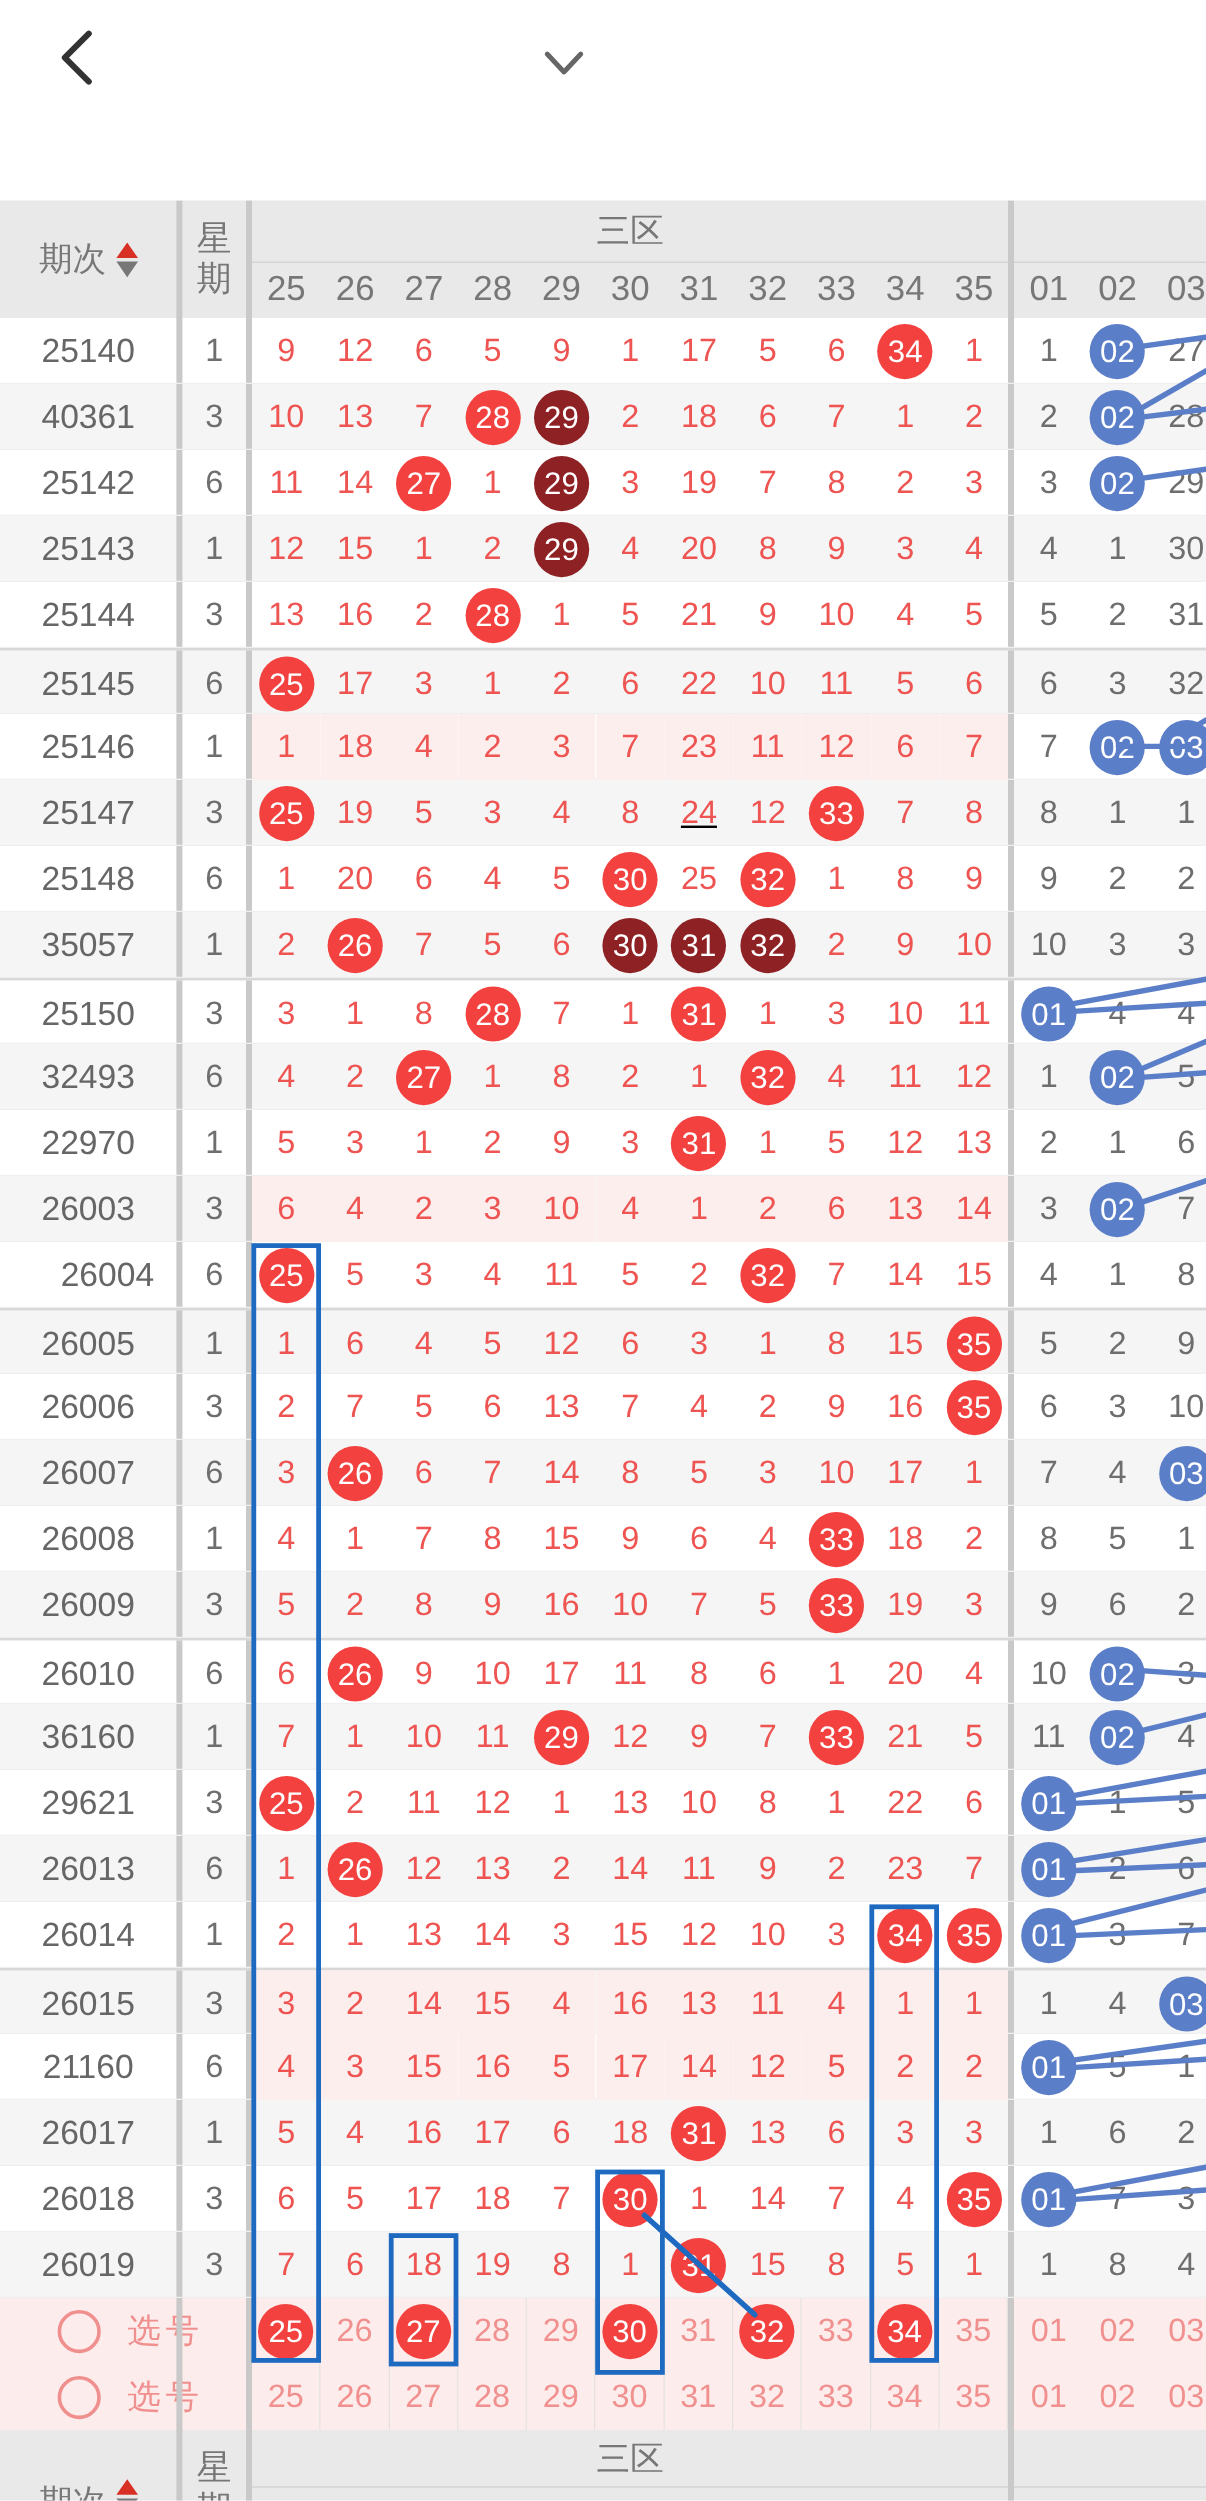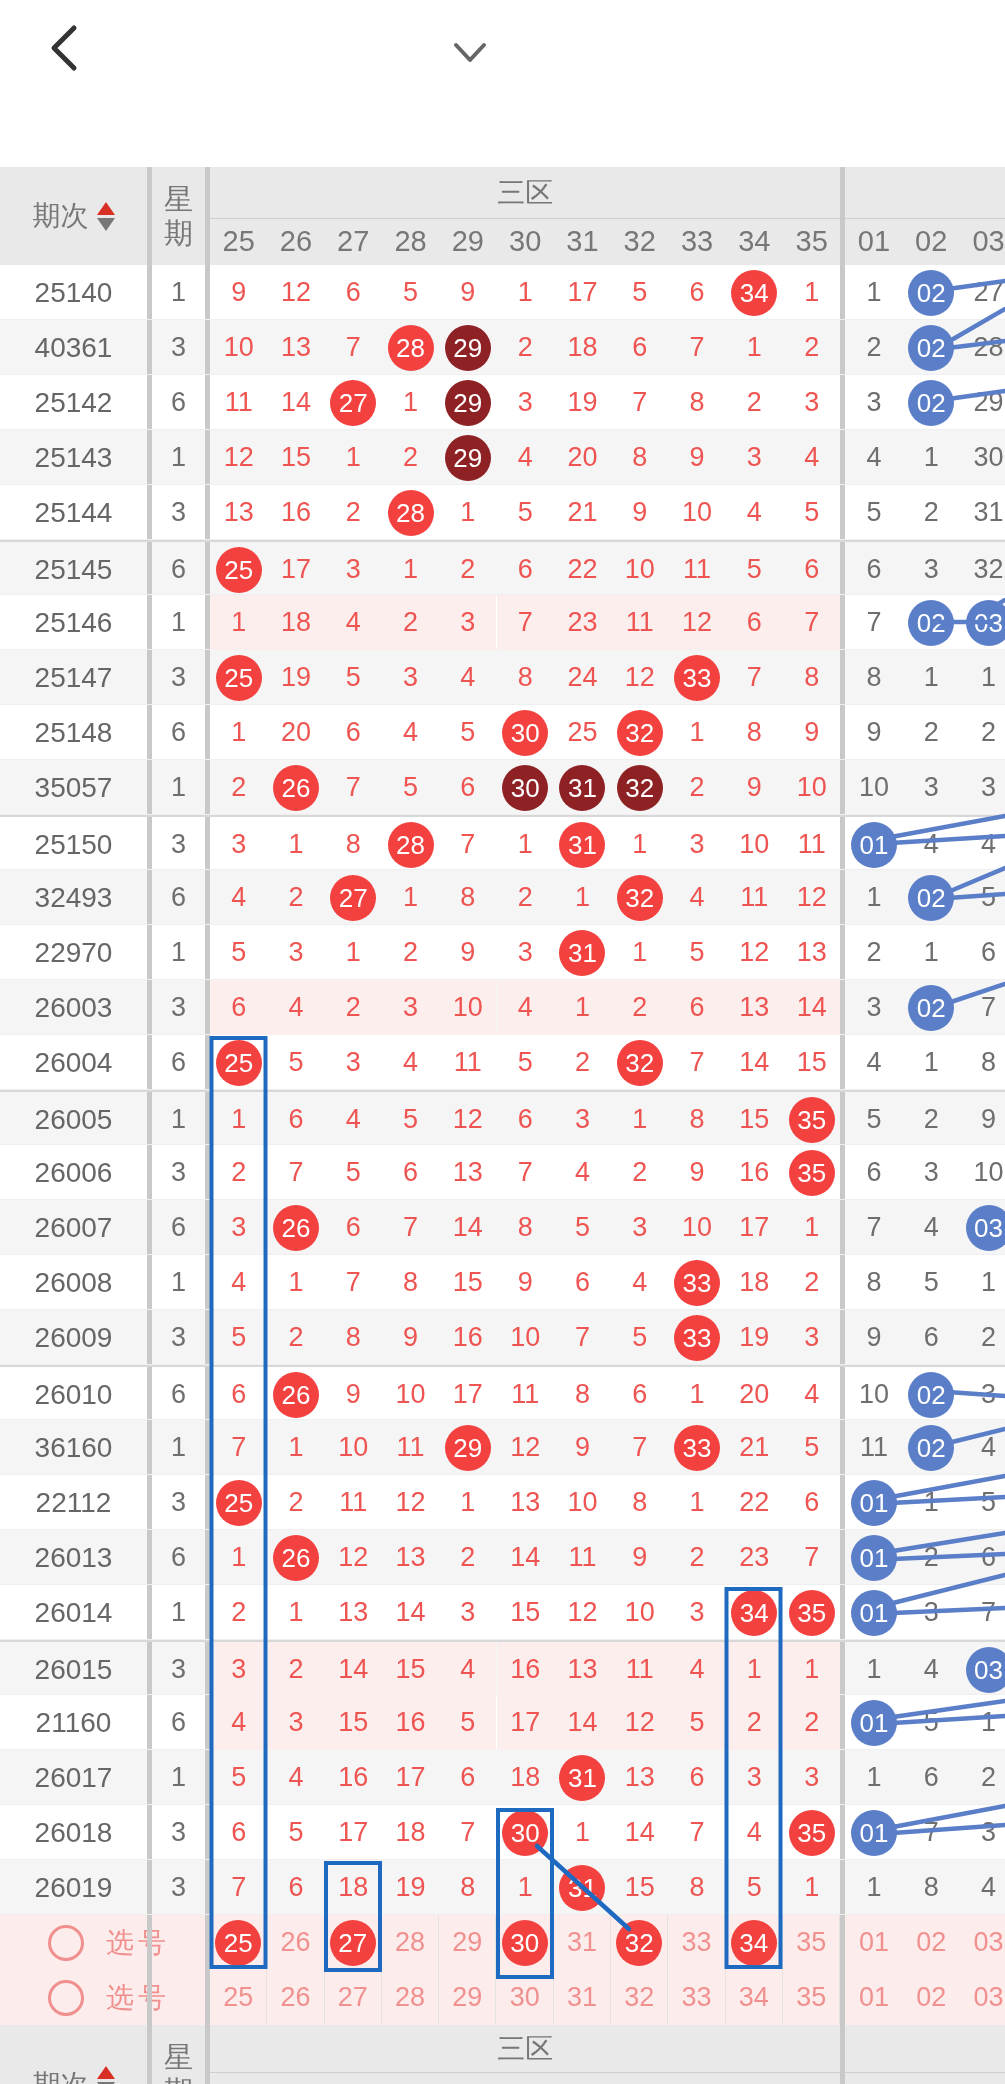--- a/index.html
+++ b/index.html
@@ -439,21 +439,21 @@
         </div>
         <div class="cell cr" style="left: 381.9px; width: 57.3px; top: 0px; height: 55px;">
           <span class="num">3</span>
         </div>
         <div class="cell cr" style="left: 439.2px; width: 57.3px; top: 0px; height: 55px;">
           <span class="num">4</span>
         </div>
         <div class="cell cr" style="left: 496.5px; width: 57.3px; top: 0px; height: 55px;">
           <span class="num">8</span>
         </div>
-        <div class="cell cr" style="left: 553.8px; width: 57.3px; top: 0px; height: 55px;">
+        <div class="cell cr" style="left: 553.8px; width: 57.3px; top: 0px; height: 55px; text-decoration: underline;">
           <span class="num">24</span>
         </div>
         <div class="cell cr" style="left: 611.1px; width: 57.3px; top: 0px; height: 55px;">
           <span class="num">12</span>
         </div>
         <div class="cell cr" style="left: 668.4px; width: 57.3px; top: 0px; height: 55px;">
           <span class="ball num" style="background: rgb(242, 65, 62);">33</span>
         </div>
         <div class="cell cr" style="left: 725.7px; width: 57.3px; top: 0px; height: 55px;">
           <span class="num">7</span>
@@ -762,21 +762,21 @@
           <span class="ball" style="background: rgb(91, 126, 200);">02</span>
         </div>
         <div class="cell cr" style="left: 959.9px; width: 57.3px; top: 0px; height: 55px;">
           <span class="graynum">7</span>
         </div>
         <div class="vdiv" style="left: 147px;"></div>
         <div class="vdiv" style="left: 205px;"></div>
         <div class="vdiv" style="left: 840.3px;"></div>
       </div>
       <div class="row" style="position: absolute; top: 868px; left: 0px;">
-        <div class="cell period" style="left: 0px; width: 147px; top: 0px; height: 55px;">26004</div>
+        <div class="cell period" style="left: 16px; width: 147px; top: 0px; height: 55px;">26004</div>
         <div class="cell graynum" style="left: 152px; width: 53px; top: 0px; height: 55px;">6</div>
         <div class="cell cr" style="left: 210px; width: 57.3px; top: 0px; height: 55px;">
           <span class="ball num" style="background: rgb(242, 65, 62);">25</span>
         </div>
         <div class="cell cr" style="left: 267.3px; width: 57.3px; top: 0px; height: 55px;">
           <span class="num">5</span>
         </div>
         <div class="cell cr" style="left: 324.6px; width: 57.3px; top: 0px; height: 55px;">
           <span class="num">3</span>
         </div>
@@ -1154,21 +1154,21 @@
           <span class="ball" style="background: rgb(91, 126, 200);">02</span>
         </div>
         <div class="cell cr" style="left: 959.9px; width: 57.3px; top: 0px; height: 55px;">
           <span class="graynum">4</span>
         </div>
         <div class="vdiv" style="left: 147px;"></div>
         <div class="vdiv" style="left: 205px;"></div>
         <div class="vdiv" style="left: 840.3px;"></div>
       </div>
       <div class="row" style="position: absolute; top: 1308px; left: 0px;">
-        <div class="cell period" style="left: 0px; width: 147px; top: 0px; height: 55px;">22112</div>
+        <div class="cell period" style="left: 0px; width: 147px; top: 0px; height: 55px;">29621</div>
         <div class="cell graynum" style="left: 152px; width: 53px; top: 0px; height: 55px;">3</div>
         <div class="cell cr" style="left: 210px; width: 57.3px; top: 0px; height: 55px;">
           <span class="ball num" style="background: rgb(242, 65, 62);">25</span>
         </div>
         <div class="cell cr" style="left: 267.3px; width: 57.3px; top: 0px; height: 55px;">
           <span class="num">2</span>
         </div>
         <div class="cell cr" style="left: 324.6px; width: 57.3px; top: 0px; height: 55px;">
           <span class="num">11</span>
         </div>

